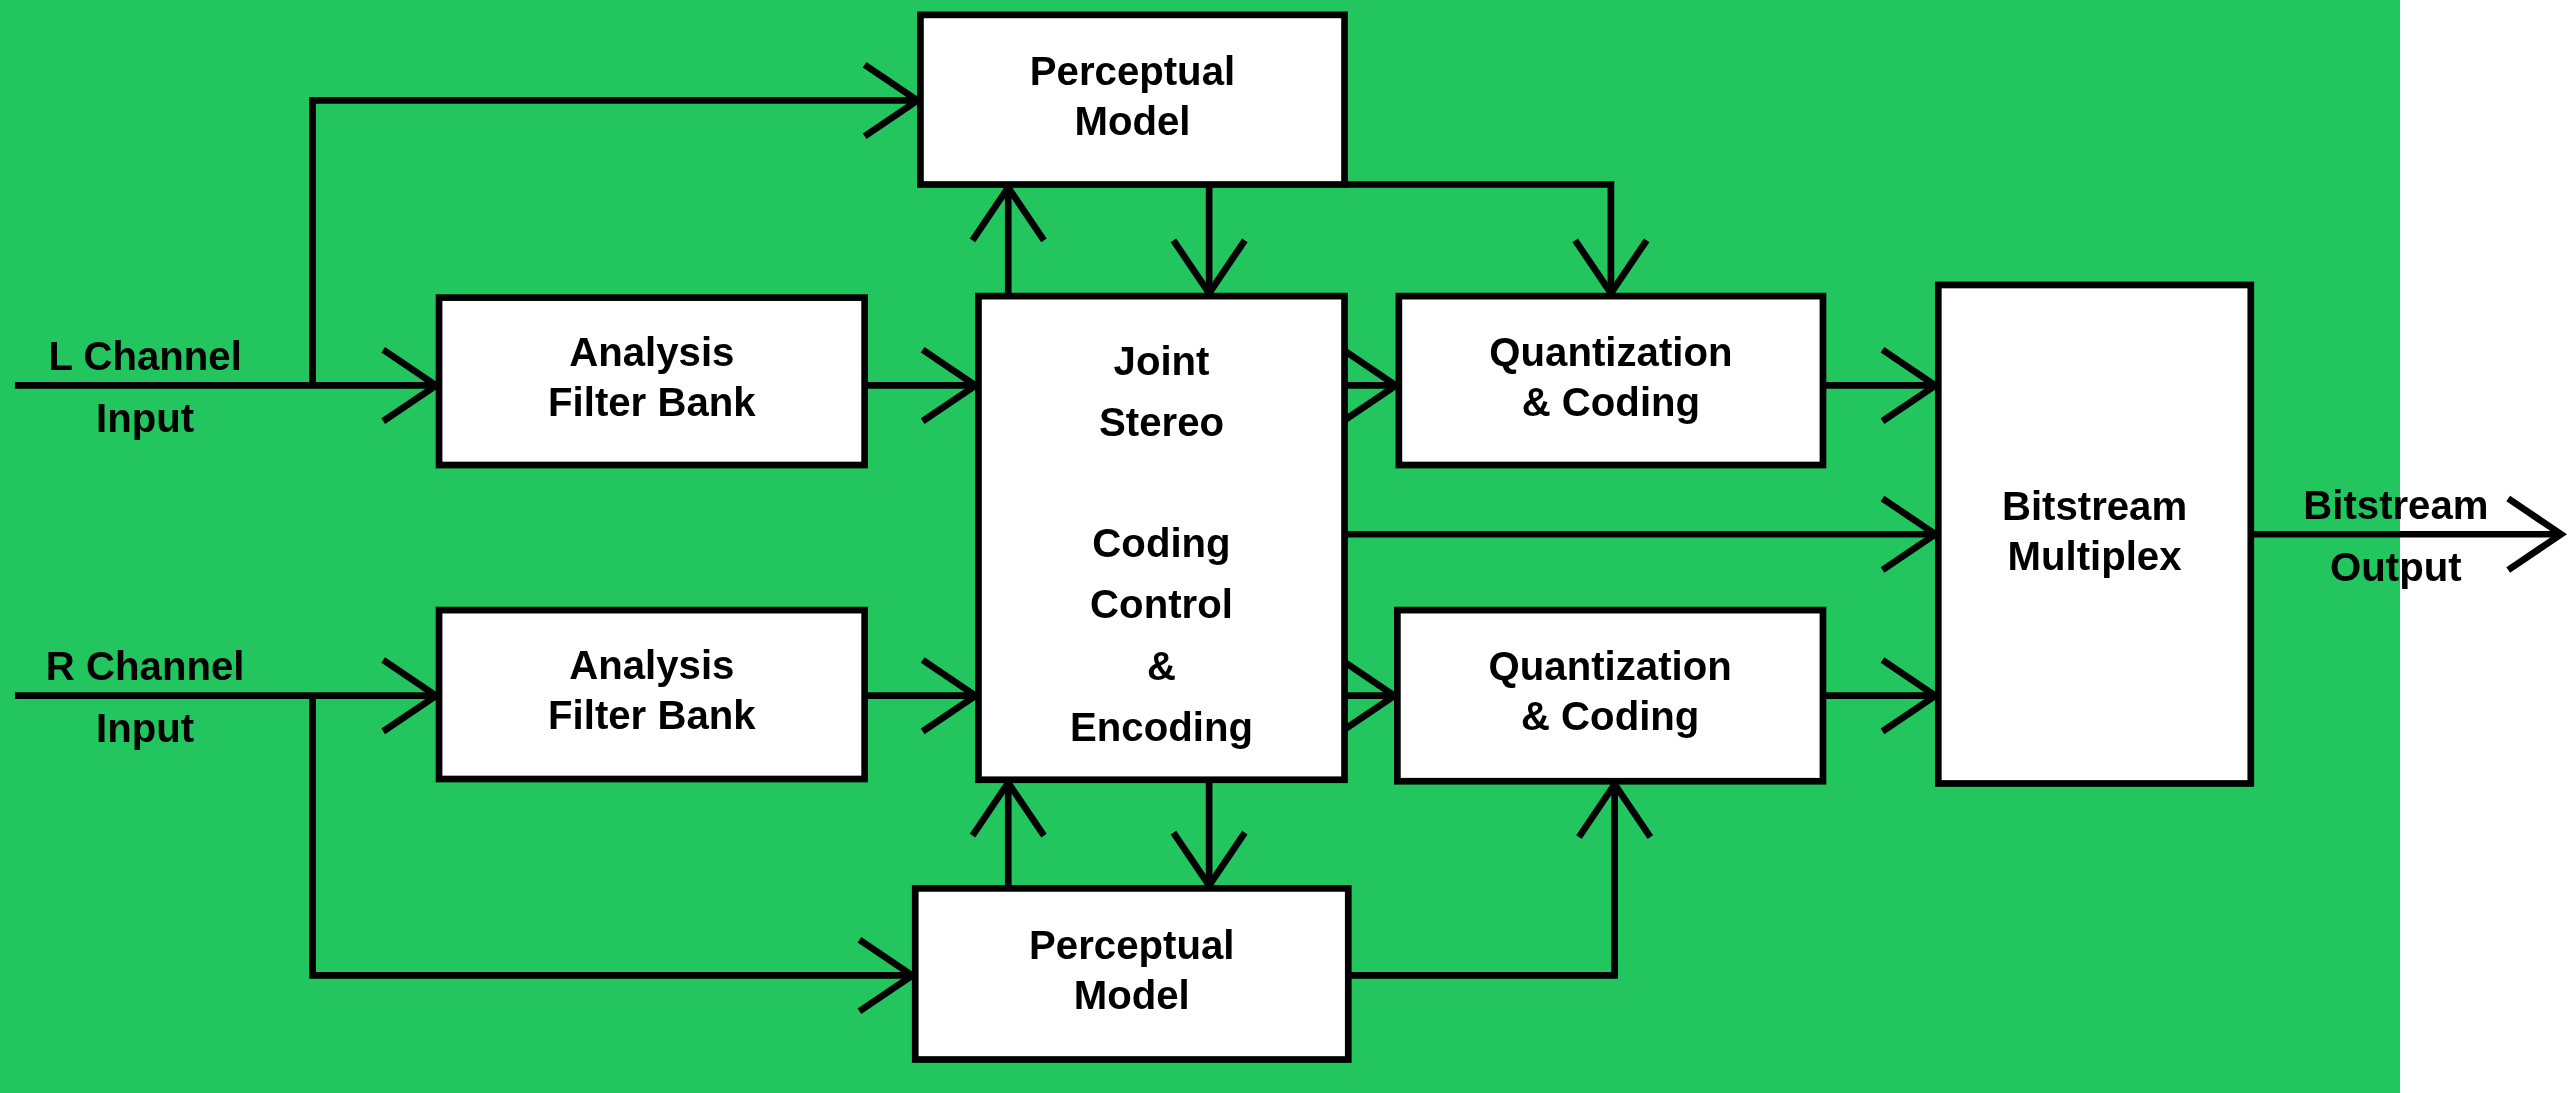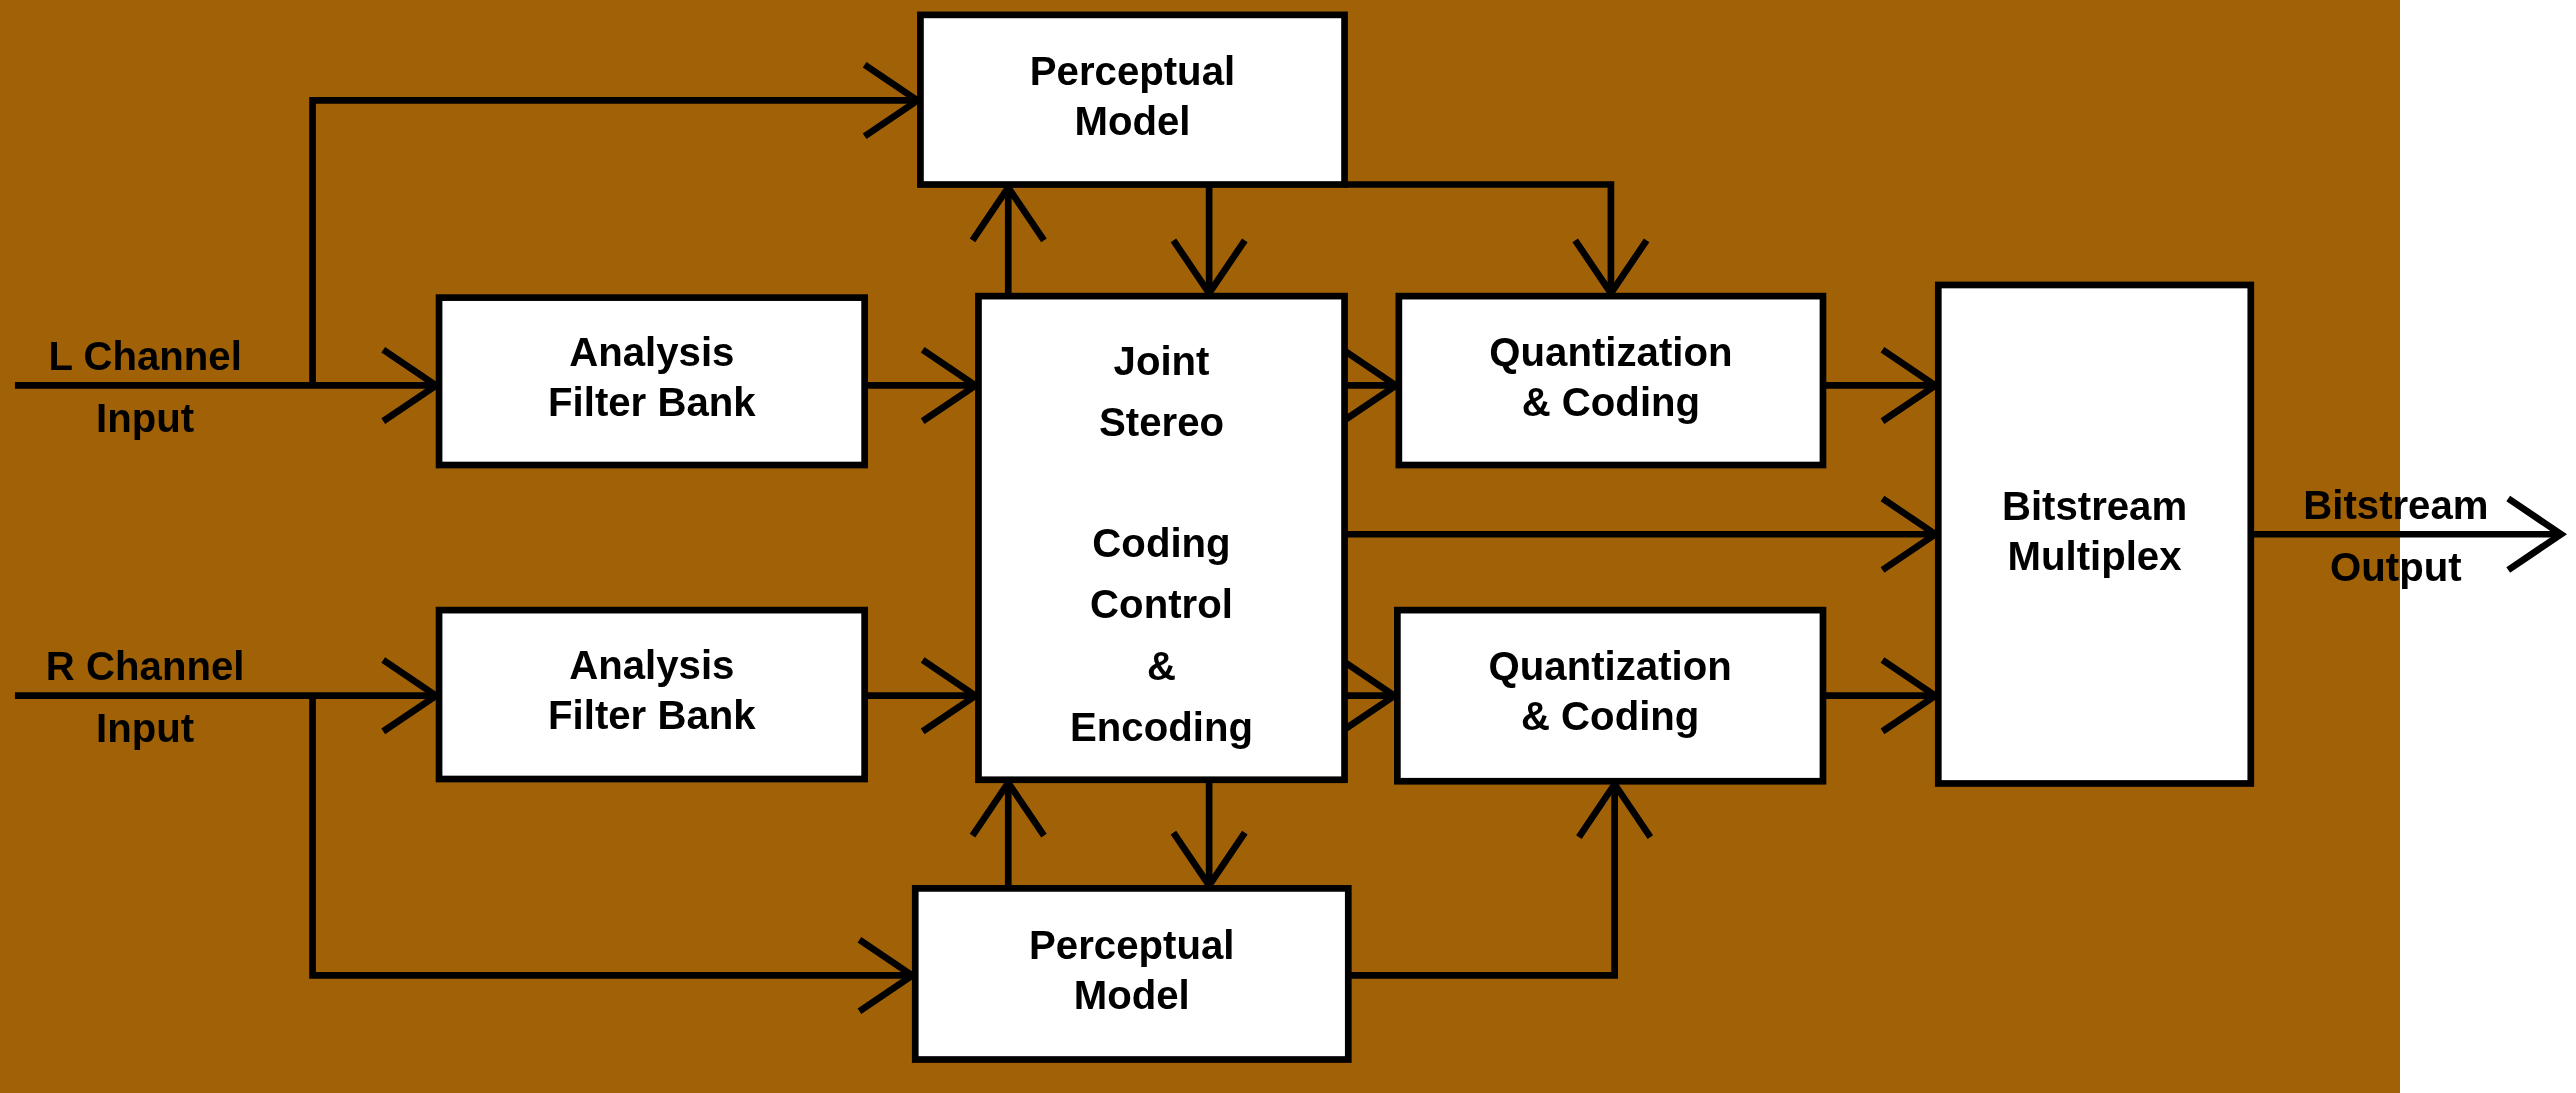--- a/index.html
+++ b/index.html
@@ -4,21 +4,21 @@
 <style>
   html, body {
     margin: 0;
     padding: 0;
     background: #ffffff;
   }
   #diagram-root {
     position: relative;
     width: 2400px;
     height: 1093px;
-    background: #a16207;
+    background: #22c55e;
     font-family: "Liberation Sans", sans-serif;
   }
   svg#diagram-svg {
     display: block;
     width: 2576px;
     height: 1093px;
   }
   .box-rect {
     fill: #ffffff;
     stroke: #000000;

